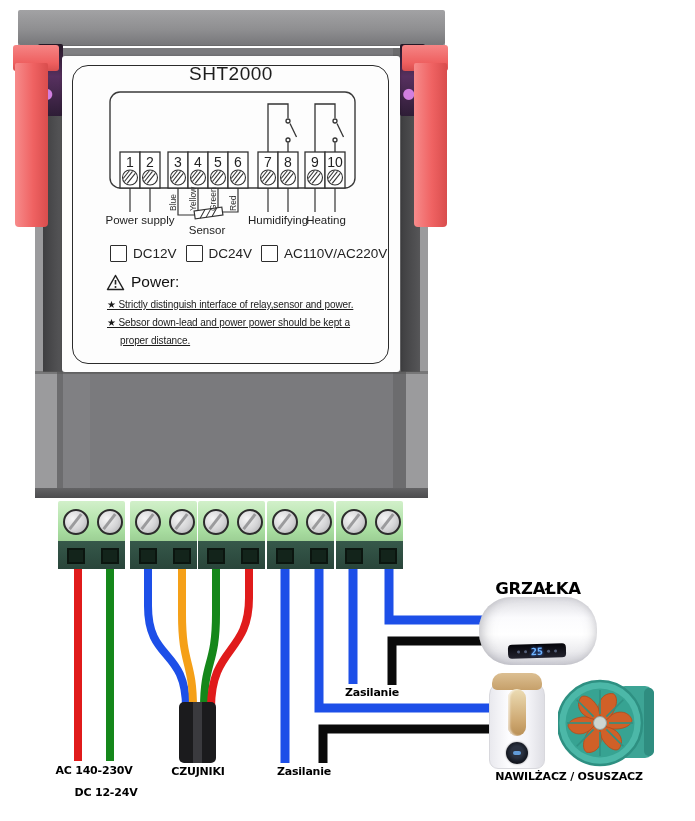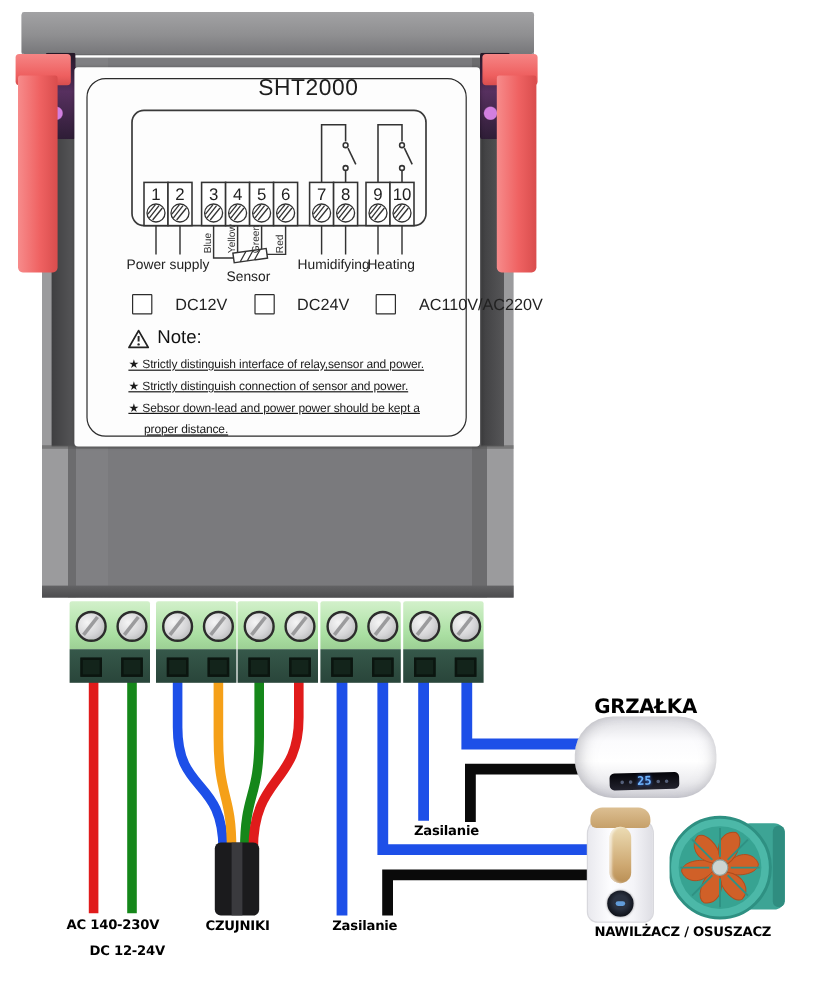--- a/index.html
+++ b/index.html
@@ -23,23 +23,23 @@
     background:linear-gradient(180deg,#f68585,#ee5f5f 70%,#d84e4e);}
   .clip-arm{top:63px;width:33px;height:164px;z-index:4;border-radius:2px 2px 4px 4px;
     background:linear-gradient(90deg,#f78b8b,#ef6262 55%,#d94d4d);}
 
   
   .label{left:62px;top:56px;width:338px;height:316px;z-index:5;background:#fdfdfd;
     border-radius:3px;box-shadow:0 0 3px rgba(0,0,0,.25);}
   .label-border{position:absolute;left:10px;top:9px;width:315px;height:297px;
     border:1.5px solid #2b2b2b;border-radius:16px;}
   .label-title{position:absolute;left:0;top:7px;width:100%;text-align:center;
-    font-size:19px;color:#1d1d1d;letter-spacing:.5px;padding-left:26px;}
+    font-size:19px;color:#1d1d1d;letter-spacing:.5px;}
   .diagram-svg{position:absolute;left:0;top:0;}
-  .cbrow{position:absolute;left:48px;top:189px;display:flex;align-items:center;gap:13px;}
+  .cbrow{position:absolute;left:48px;top:189px;display:flex;align-items:center;}
   .cbox{width:15px;height:15px;border:1.6px solid #2d2d2d;background:#fff;border-radius:1px;flex:0 0 auto;}
   .cblab{font-size:13.5px;color:#222;margin:0 9px 0 6px;white-space:nowrap;}
   .note-head{position:absolute;left:44px;top:217px;display:flex;align-items:center;gap:6px;
     font-size:15.5px;color:#111;}
   .note-lines{position:absolute;left:45px;top:240px;width:275px;}
   .note-line{font-size:10px;line-height:18px;color:#1a1a1a;letter-spacing:-.1px;white-space:nowrap;text-decoration:underline;}
   .note-line.indent{padding-left:13px;}
 
   
   .tblock{position:absolute;top:501px;width:67px;height:68px;z-index:2;}
@@ -231,25 +231,24 @@
       <span class="cbox"></span>
       <span class="cblab">AC110V/AC220V</span>
     </div>
 
     <div class="note-head">
       <svg width="19" height="17" viewBox="0 0 19 17">
         <path d="M9.5,1.5 L17.5,15.5 H1.5 Z" fill="none" stroke="#222" stroke-width="1.5" stroke-linejoin="round"></path>
         <line x1="9.5" y1="6" x2="9.5" y2="10.5" stroke="#222" stroke-width="1.6"></line>
         <circle cx="9.5" cy="13" r="1" fill="#222"></circle>
       </svg>
-      <span>Note:</span>
+      <span>Power:</span>
     </div>
     <div class="note-lines">
       <div class="note-line">★ Strictly distinguish interface of relay,sensor and power.</div>
-      <div class="note-line">★ Strictly distinguish connection of sensor and power.</div>
       <div class="note-line">★ Sebsor down-lead and power power should be kept a</div>
       <div class="note-line indent">proper distance.</div>
     </div>
   </div>
 
   <div>
     <div class="tblock" style="left:58px;">
       <div class="tb-top"></div>
         <div class="tb-bot"></div>
       <div class="screw" style="left:5px;"></div>

